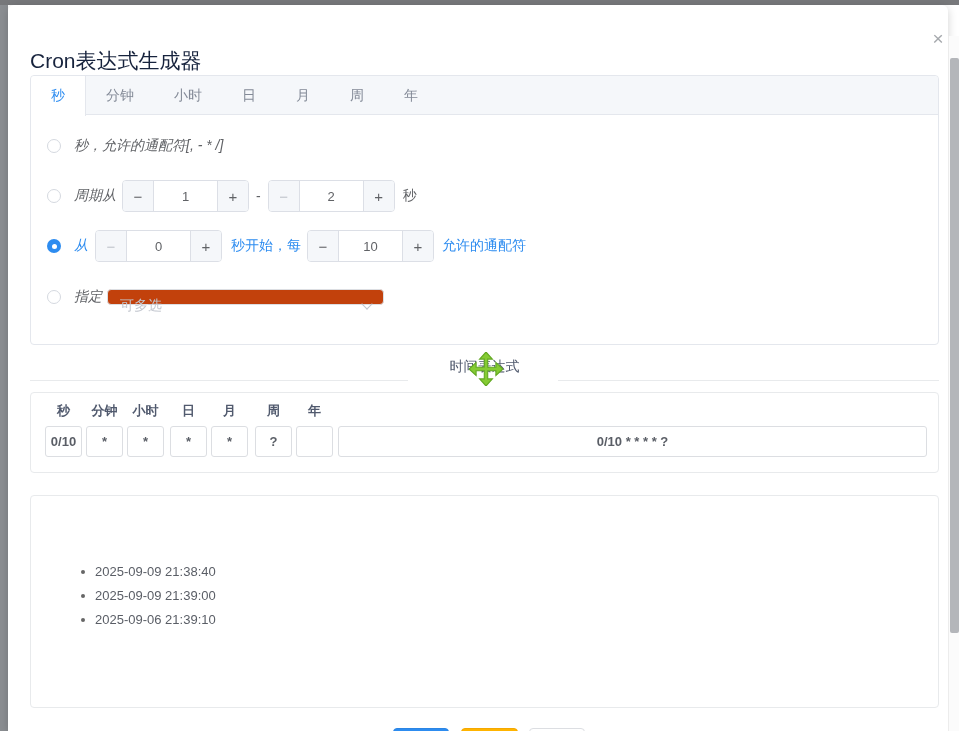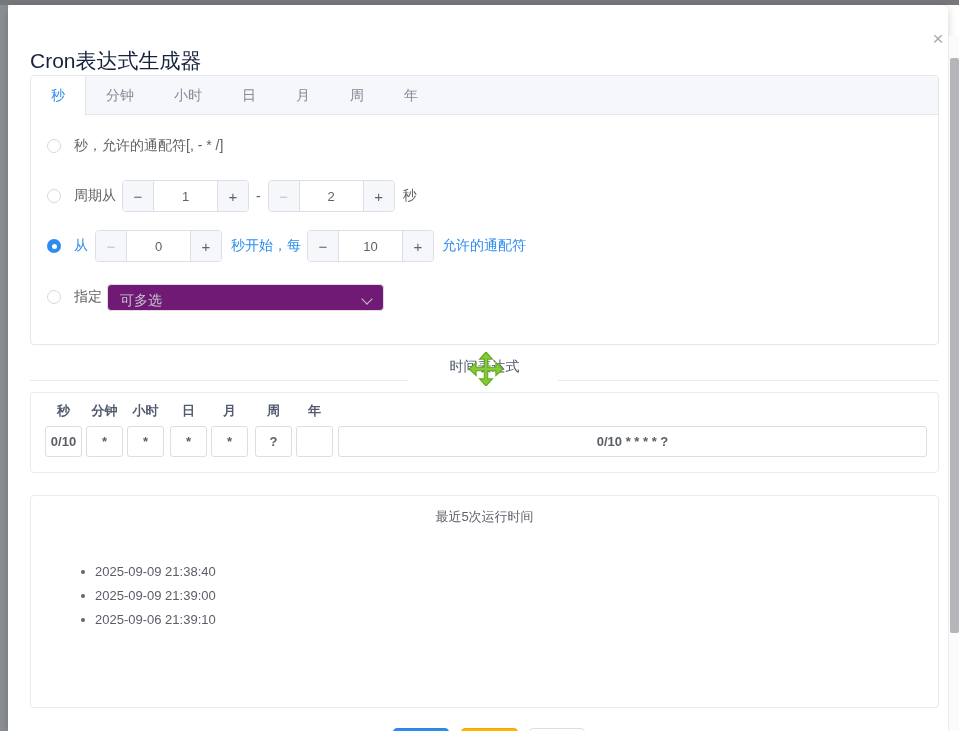--- a/index.html
+++ b/index.html
@@ -30,34 +30,34 @@
                 border-radius:4px 0 0 0; position:relative; z-index:2; }
 
   
   .opt-row { position:absolute; left:0; height:32px; display:flex; align-items:center;
              padding-left:16px; font-size:14px; color:#606266; white-space:nowrap; }
   .radio { width:14px; height:14px; border-radius:50%; border:1px solid #d5d9e0; background:#fff;
            flex:0 0 14px; cursor:pointer; position:relative; }
   .radio.checked { border:none; background:#2d8cf0; }
   .radio.checked::after { content:""; position:absolute; left:4.5px; top:4.5px; width:5px; height:5px;
            border-radius:50%; background:#fff; }
-  .opt-label { margin-left:13px; }
+  .opt-label { margin-left:13px;font-style:italic; }
   .blue { color:#2d8cf0; }
 
   .stepper { display:flex; width:127px; height:32px; border:1px solid #dcdfe6; border-radius:4px;
              background:#fff; overflow:hidden; }
   .step-btn { width:31px; height:100%; background:#f5f7fa; color:#606266; font-size:15px;
               display:flex; align-items:center; justify-content:center; cursor:pointer; border:none; }
   .step-btn.minus { border-right:1px solid #dcdfe6; }
   .step-btn.plus  { border-left:1px solid #dcdfe6; }
   .step-btn.disabled { color:#c0c4cc; cursor:not-allowed; }
   .step-val { flex:1; display:flex; align-items:center; justify-content:center; font-size:13px; color:#606266; }
 
-  .select-box { position:relative; width:277px; height:27px; border:1px solid #dcdee2; border-radius:4px;
-                background:#701a75; margin-left:5px; cursor:pointer; }
+  .select-box { position:relative; width:277px; height:16px; border:1px solid #dcdee2; border-radius:4px;
+                background:#c2410c; margin-left:5px; cursor:pointer; }
   .select-ph { position:absolute; left:12px; top:0; line-height:30px; font-size:14px; color:#c3c7cf; }
   .chevron { position:absolute; right:12px; top:10px; width:8px; height:8px;
              border-right:1.3px solid #c0c4cc; border-bottom:1.3px solid #c0c4cc; transform:rotate(45deg); }
 
   
   .divider-line { position:absolute; top:375px; height:1px; background:#e8eaec; }
   .divider-text { position:absolute; left:400px; top:353px; width:153px; text-align:center;
                   font-size:14px; color:#515a6e; }
   .move-icon { position:absolute; left:461px; top:347px; z-index:3; }
 
@@ -184,21 +184,20 @@
       <div class="rc" style="left:55px;  width:37px">*</div>
       <div class="rc" style="left:96px;  width:37px">*</div>
       <div class="rc" style="left:139px; width:37px">*</div>
       <div class="rc" style="left:180px; width:37px">*</div>
       <div class="rc" style="left:224px; width:37px">?</div>
       <div class="rc" style="left:265px; width:37px"></div>
       <div class="rc" style="left:307px; width:589px">0/10 * * * * ?</div>
     </div>
 
     <div class="runs-box">
-      <div class="runs-title">最近5次运行时间</div>
       <ul class="runs-list">
         <li>2025-09-09 21:38:40</li>
         <li>2025-09-09 21:39:00</li>
         <li>2025-09-06 21:39:10</li>
       </ul>
     </div>
 
     <button class="btn btn-primary"></button>
     <button class="btn btn-warning"></button>
     <button class="btn btn-default"></button>

